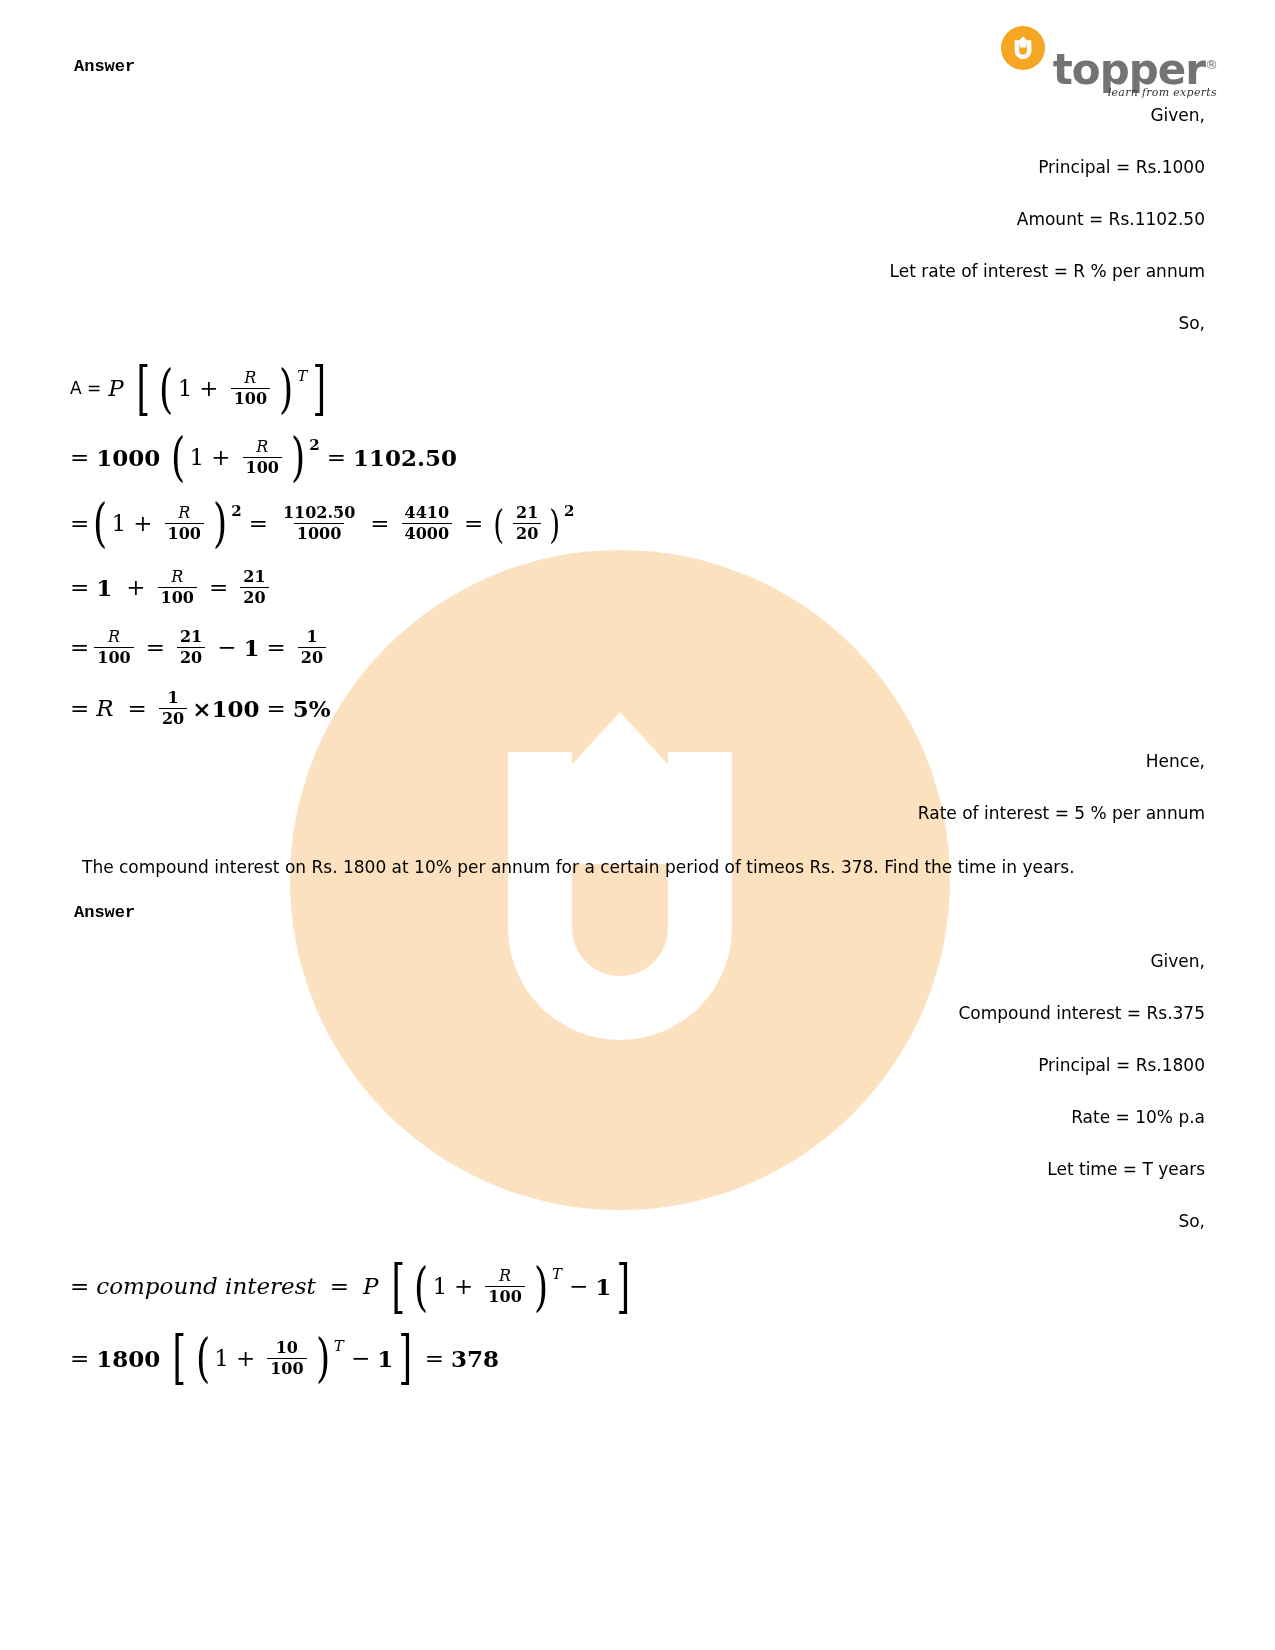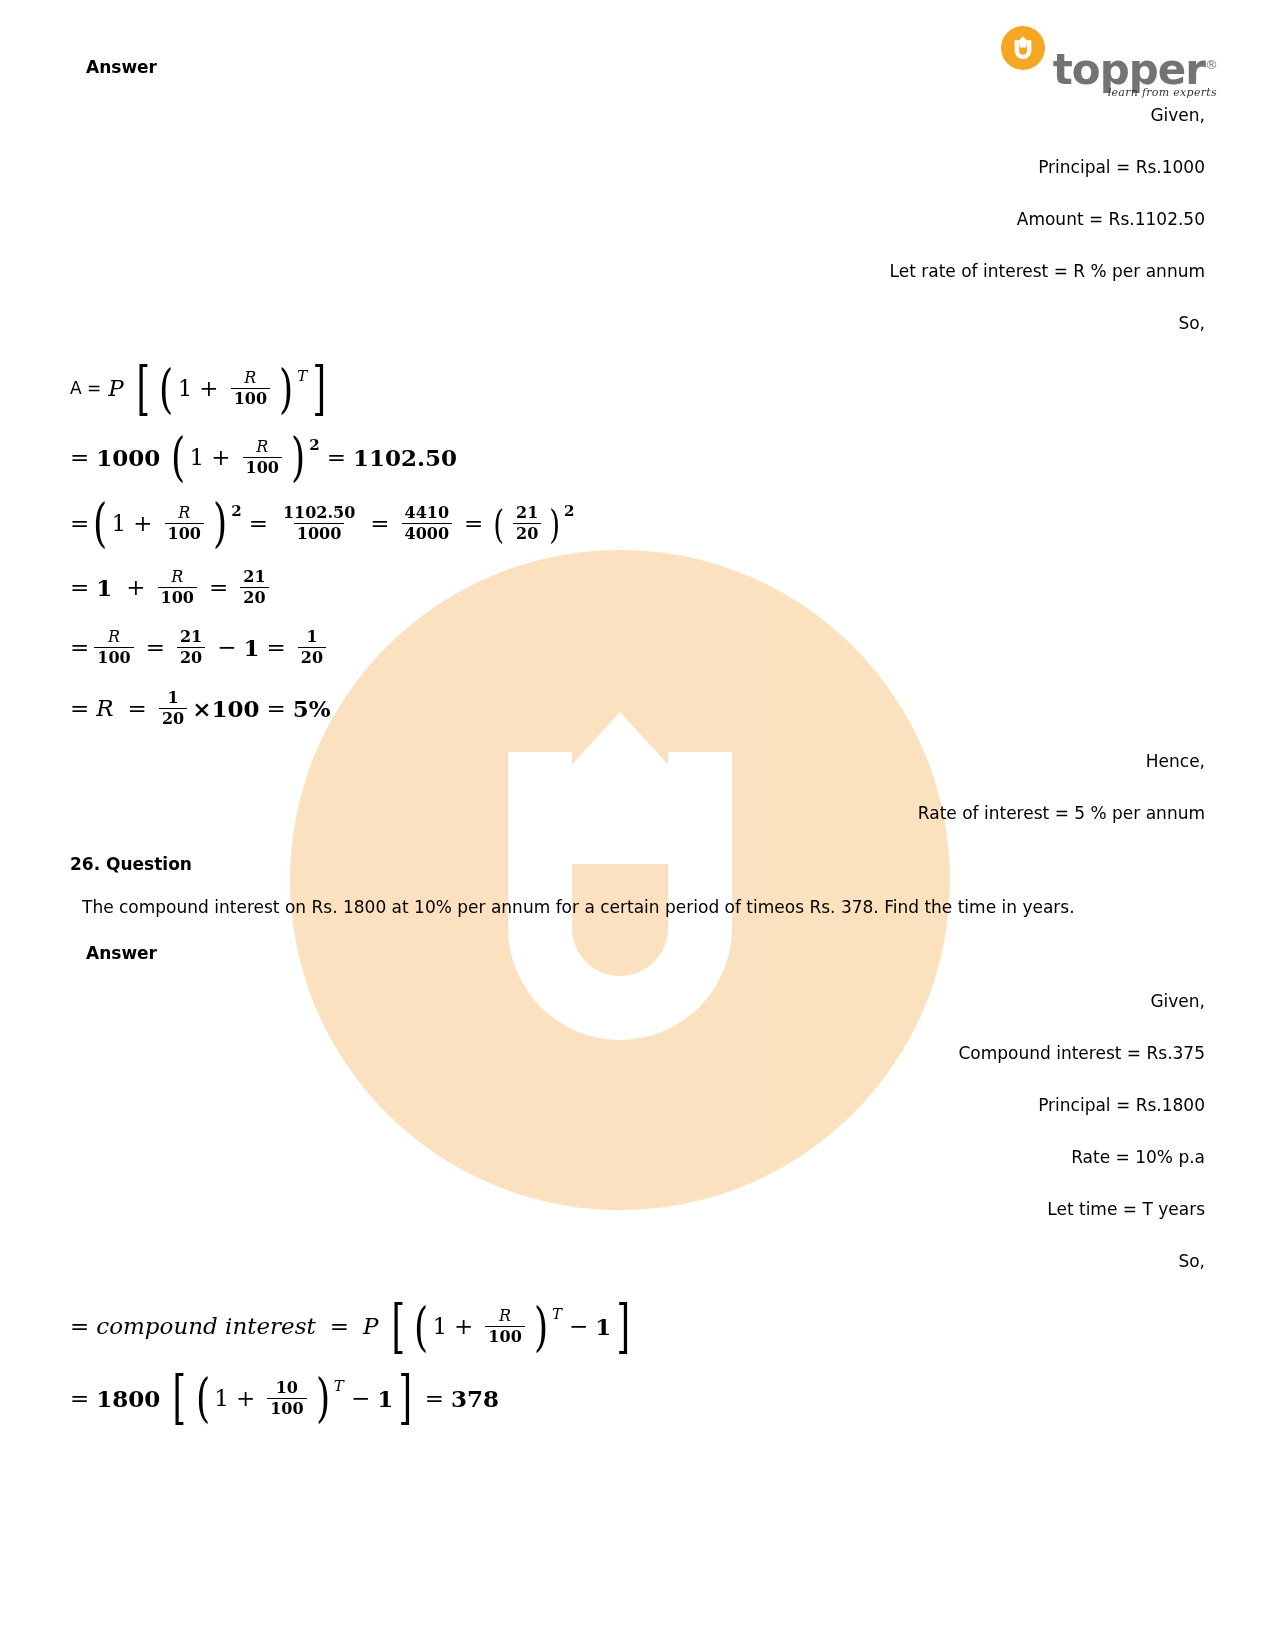--- a/index.html
+++ b/index.html
@@ -80,22 +80,23 @@
 
   
   #content {
     position: relative;
     z-index: 3;
     padding: 56px 70px 0 70px;
   }
   .bold-head {
     font-size: 17px;
     font-weight: bold;
-    margin: 0 0 26px 16px;
+    margin: 0 0 26px 4px;
     line-height: 22px;
+    font-family: Liberation Mono, monospace;
   }
   .line {
     font-size: 17px;
     margin: 0 0 30px 0;
     line-height: 22px;
     text-align: right;
   }
   .para {
     font-size: 17px;
     line-height: 26px;
@@ -309,21 +310,20 @@
       <span class="f-bot num">20</span>
     </span>
     <span class="num">×100</span>
     <span class="op">=</span>
     <span class="num">5%</span>
   </div>
 
   <div class="line">Hence,</div>
   <div class="line">Rate of interest = 5 % per annum</div>
 
-  <div class="q-head">26. Question</div>
   <div class="para">The compound interest on Rs. 1800 at 10% per annum for a certain period of timeos Rs. 378. Find the time in years.</div>
 
   <div class="bold-head">Answer</div>
   <div class="line">Given,</div>
   <div class="line">Compound interest = Rs.375</div>
   <div class="line">Principal = Rs.1800</div>
   <div class="line">Rate = 10% p.a</div>
   <div class="line">Let time = T years</div>
   <div class="line">So,</div>
 

